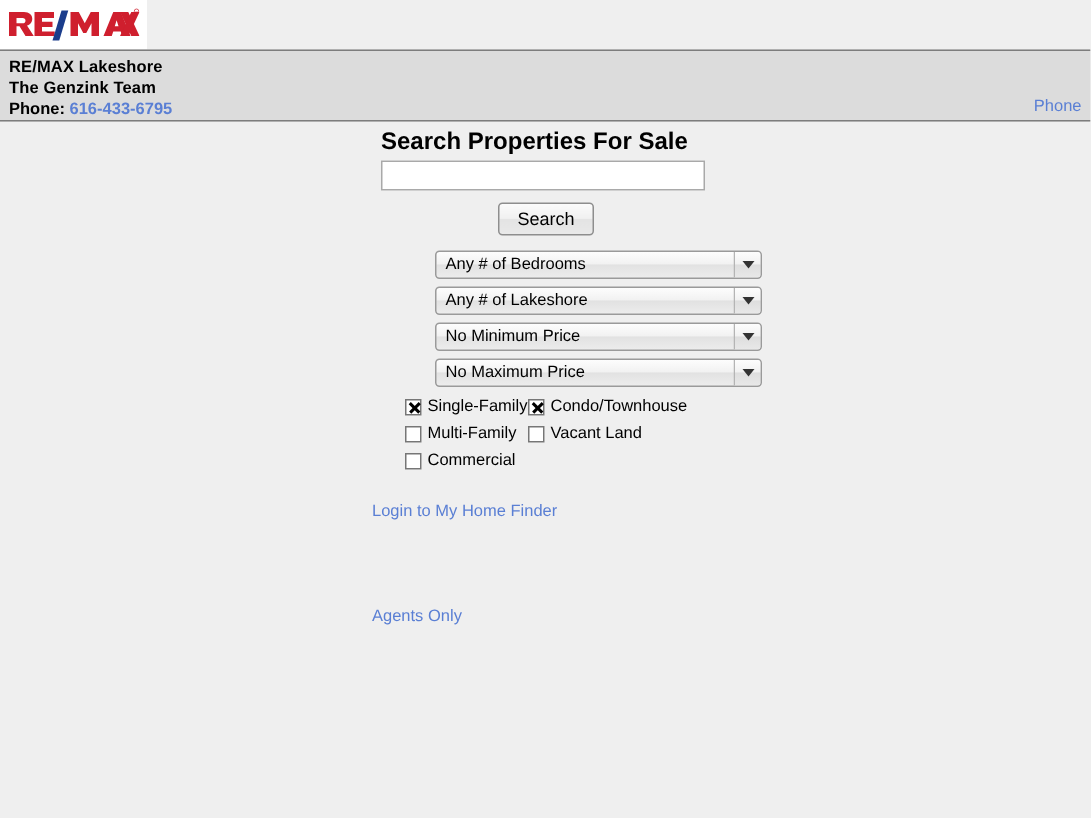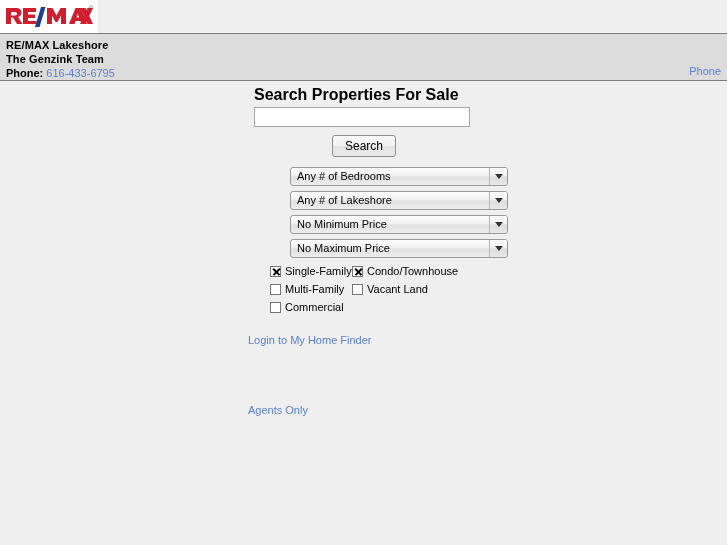--- a/index.html
+++ b/index.html
@@ -57,21 +57,21 @@
     color: #000;
     letter-spacing: 0.1px;
   }
   .phone-line {
     font-weight: bold;
     font-size: 11px;
     line-height: 14px;
   }
   .phone-num {
     color: #5a7fd4;
-    font-weight: normal;
+    font-weight: bold;
     text-decoration: none;
     cursor: pointer;
   }
   #call-link {
     position: absolute;
     right: 6px;
     bottom: 3px;
     font-size: 11px;
     color: #5a7fd4;
     text-decoration: none;

